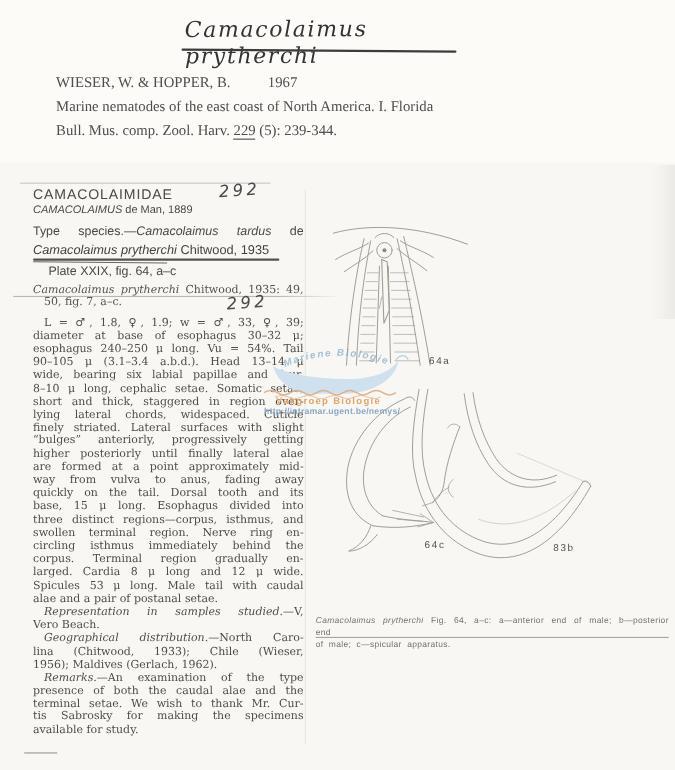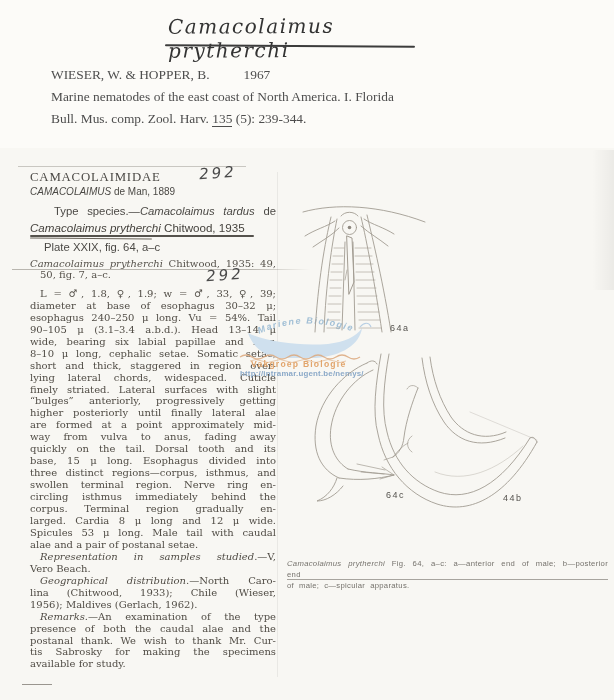--- a/index.html
+++ b/index.html
@@ -32,25 +32,25 @@
   .foot-dash{position:absolute;left:22px;top:684px;width:30px;height:1.4px;background:#9a968f;}
 
   
   .margin-num{position:absolute;font-family:"DejaVu Sans",sans-serif;font-style:italic;
         font-size:15px;letter-spacing:3px;color:#4a4a4a;transform:rotate(-4deg);}
   .mn1{left:199px;top:164px;}
   .mn2{left:206px;top:266px;}
 
   
   .left-col{position:absolute;left:30px;top:170px;width:246px;}
-  .fam{font-family:Liberation Serif, serif;font-size:12.8px;letter-spacing:0.8px;
+  .fam{font-family:Liberation Sans, sans-serif;font-size:12.8px;letter-spacing:0.8px;
         color:#4b4945;line-height:14px;}
   .genus{font-family:"Liberation Sans",sans-serif;font-size:10px;color:#4b4945;line-height:14px;margin-top:1px;}
   .sansline{font-family:"Liberation Sans",sans-serif;font-size:11.3px;color:#4b4945;line-height:12.3px;}
-  .typesp{margin-top:6px;margin-left:24px;}
+  .typesp{margin-top:6px;}
   .hang18 .tl + .tl{padding-left:17px;}
   .hang10 .tl + .tl{padding-left:10px;}
   .species{margin-top:4px;font-family:"Liberation Sans",sans-serif;font-size:11.6px;color:#45423d;line-height:13px;}
   .underline1{width:224px;height:1.7px;background:#55524c;margin-top:1px;border-radius:1px;}
   .underline2{width:122px;height:1.4px;background:#6b665d;margin-top:1px;transform:rotate(0.5deg);border-radius:1px;}
   .plate{font-family:"Liberation Sans",sans-serif;font-size:11.3px;color:#4b4945;
         padding-left:14px;margin-top:2px;line-height:12.5px;}
   .synonym{margin-top:4px;font-size:10px;line-height:11px;color:#56524b;}
 
   .bodytext{margin-top:8px;font-size:10px;line-height:11.95px;color:#504c45;}
@@ -85,21 +85,21 @@
 <div class="page">
   <div class="scan-tint"></div>
   <div class="streak"></div>
 
   <div class="hand-title">Camacolaimus  prytherchi</div>
   <div class="hand-underline"></div>
 
   <div class="citation">
     <div><span>WIESER, W. &amp; HOPPER, B.</span><span class="cit-gap"></span><span>1967</span></div>
     <div>Marine nematodes of the east coast of North America. I. Florida</div>
-    <div><span>Bull. Mus. comp. Zool. Harv. </span><span class="u">135</span><span> (5): 239-344.</span></div>
+    <div><span>Bull. Mus. comp. Zool. Harv. </span><span class="u">229</span><span> (5): 239-344.</span></div>
   </div>
 
   <div class="rule-top"></div>
   <div class="rule-mid"></div>
   <div class="rule-vert"></div>
   <div class="foot-dash"></div>
 
   <div class="margin-num mn1">292</div>
   <div class="margin-num mn2">292</div>
 
@@ -147,21 +147,21 @@
           <div class="tl tl-last">Vero Beach.</div>
         </div>
         <div class="para">
           <div class="tl tl-first"><i>Geographical distribution.</i>—North Caro-</div>
           <div class="tl">lina (Chitwood, 1933); Chile (Wieser,</div>
           <div class="tl tl-last">1956); Maldives (Gerlach, 1962).</div>
         </div>
         <div class="para">
           <div class="tl tl-first"><i>Remarks.</i>—An examination of the type</div>
           <div class="tl">presence of both the caudal alae and the</div>
-          <div class="tl">postanal thank. We wish to thank Mr. Cur-</div>
+          <div class="tl">terminal setae. We wish to thank Mr. Cur-</div>
           <div class="tl">tis Sabrosky for making the specimens</div>
           <div class="tl tl-last">available for study.</div>
         </div>
       </div>
   </div>
 
   <svg class="wm-svg" width="140" height="62" viewBox="0 0 140 62">
     <path id="wmarc" d="M14,32 Q68,4 128,30" fill="none"></path>
     <text font-size="9" font-style="italic" font-weight="bold" fill="#a3c0d6" letter-spacing="1.5" font-family="Liberation Sans, sans-serif"><textPath href="#wmarc" startOffset="10">Mariene Biologie</textPath></text>
     <path d="M12,27 C30,36 62,40 92,38 C108,36 120,31 126,22 C124,38 106,50 80,52 L42,52 C26,49 16,39 12,27 Z" fill="#cfe0ee"></path>
@@ -212,20 +212,20 @@
       <path d="M150,302 C180,314 212,300 238,276" stroke-width="0.6" opacity="0.6"></path>
       <path d="M133,218 C127,233 121,251 119,267 C118,277 114,283 108,287"></path>
       <path d="M108,287 L99,290 M108,287 C113,281 117,276 123,273" stroke-width="0.7"></path>
       <path d="M133,218 C129,214 124,215 122,219" stroke-width="0.7"></path>
       <path d="M127,266 C121,270 121,278 127,282" stroke-width="0.7"></path>
     </g>
   </svg>
 
   <div class="fig-label lab-a">64a</div>
   <div class="fig-label lab-c">64c</div>
-  <div class="fig-label lab-b">44b</div>
+  <div class="fig-label lab-b">83b</div>
 
   <div class="cap-rule"></div>
   <div class="caption">
       <div class="tl"><i>Camacolaimus prytherchi</i> Fig. 64, a–c: a—anterior end of male; b—posterior end</div>
       <div class="tl tl-last">of male; c—spicular apparatus.</div>
     </div>
 </div>
 
 </body></html>

